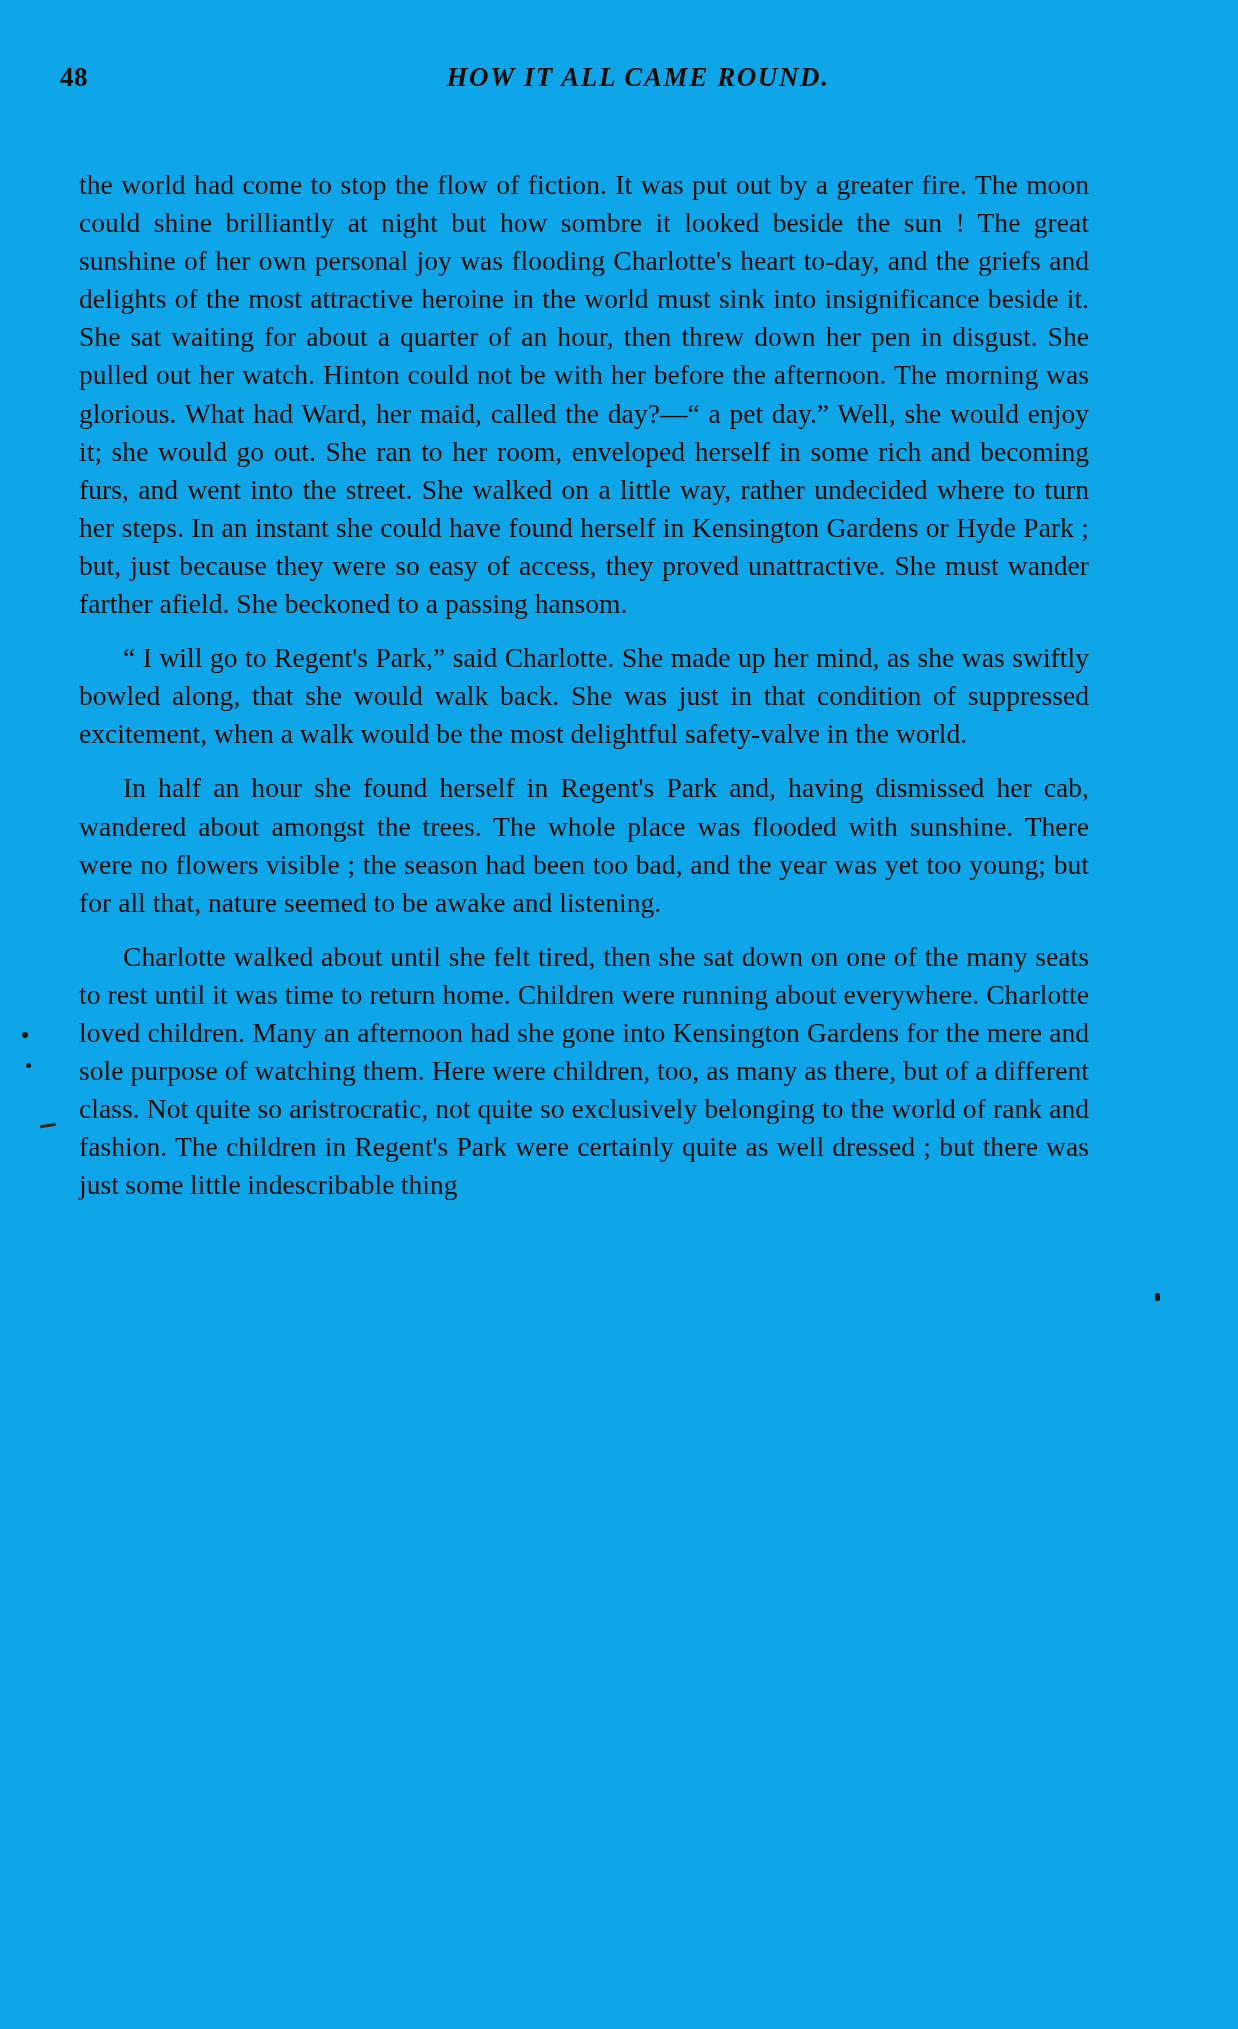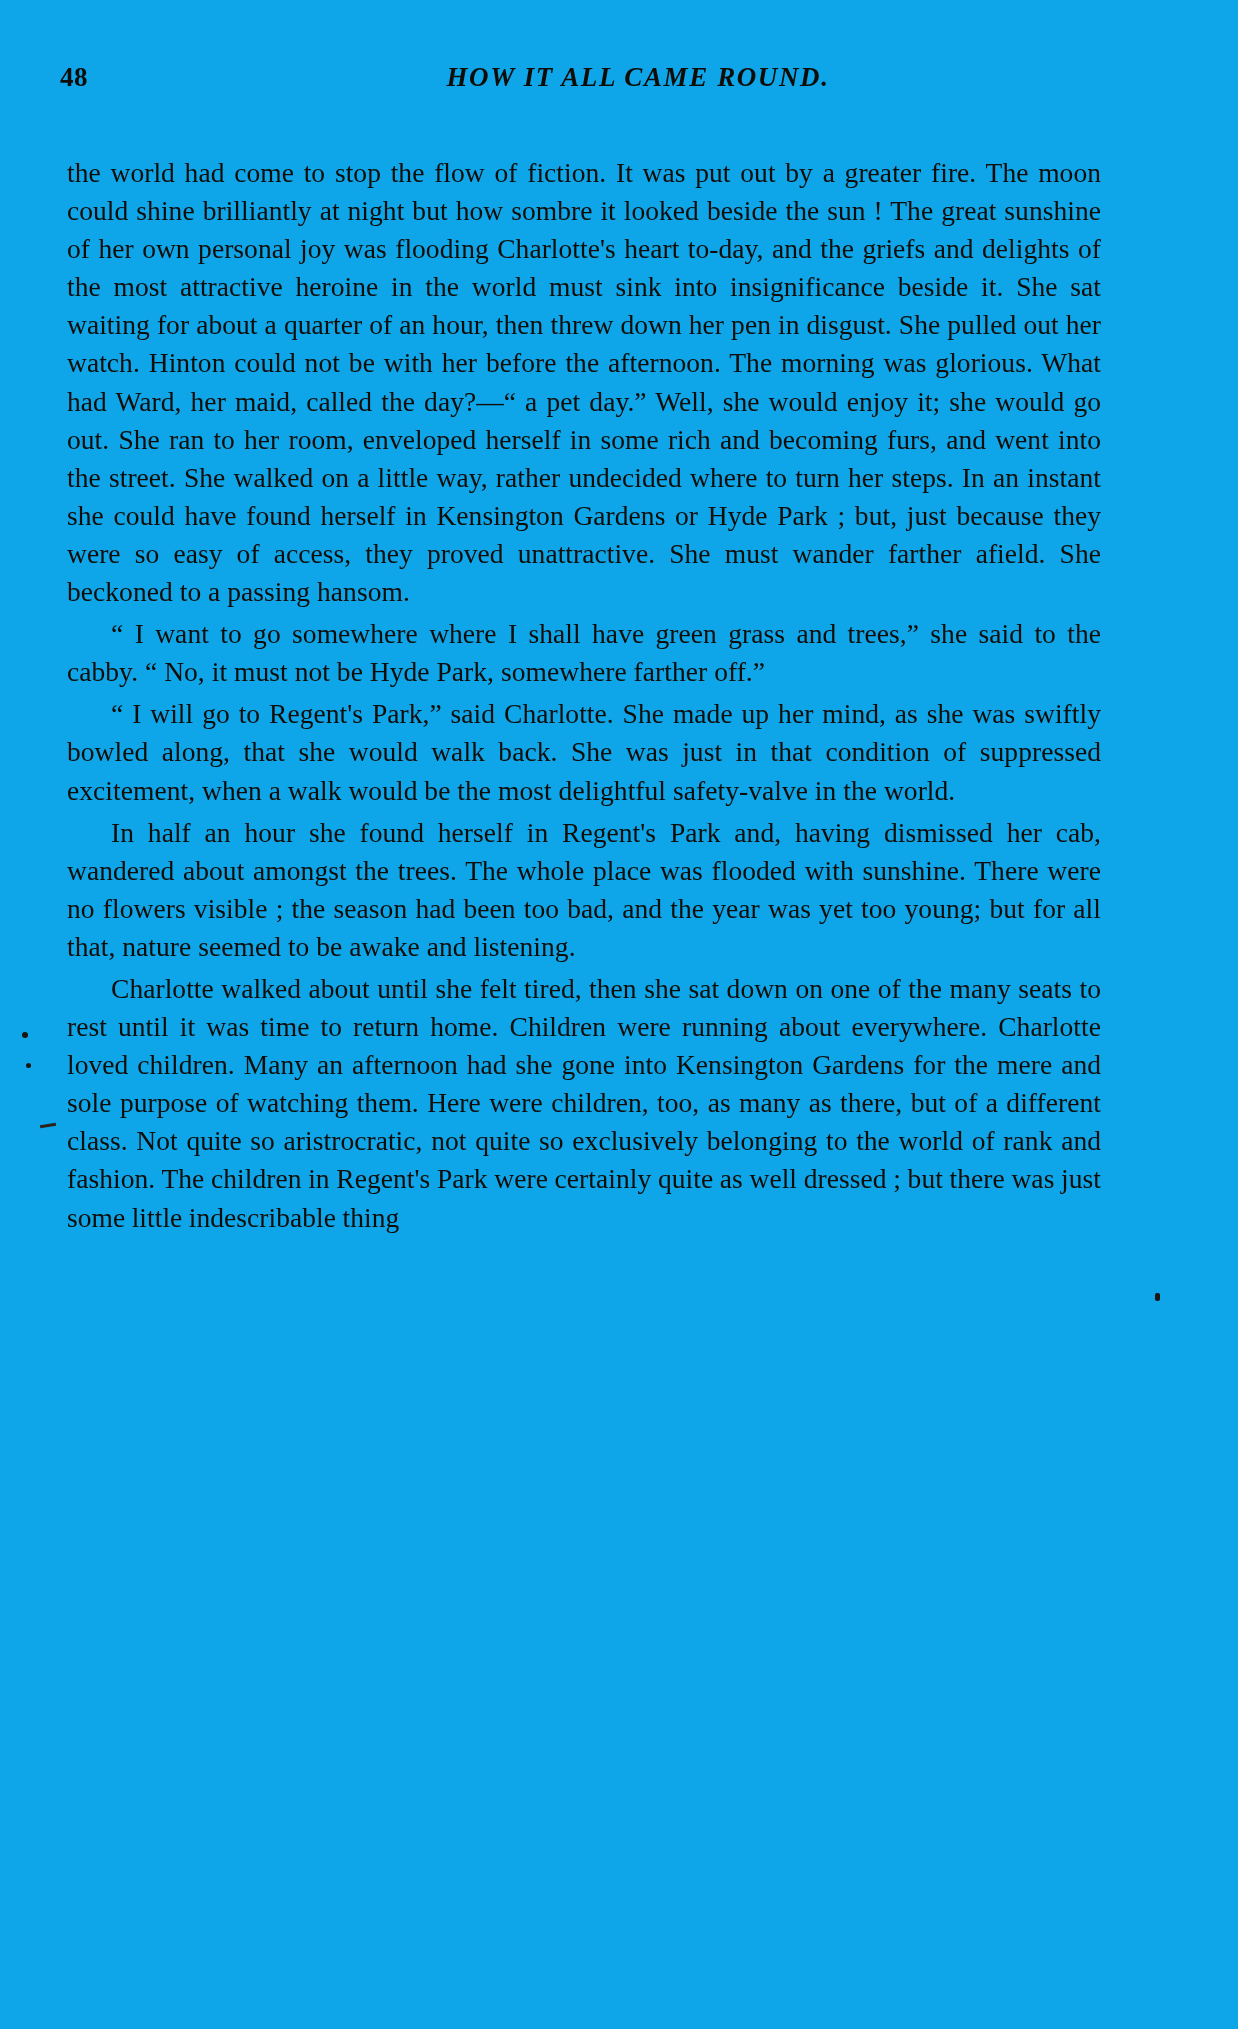--- a/index.html
+++ b/index.html
@@ -52,21 +52,21 @@
     left: 63px;
     top: 150px;
     width: 1042px;
     font-size: 27.5px;
     line-height: 38.1px;
     text-align: justify;
     text-justify: inter-word;
     letter-spacing: 0.05px;
   }
   .body-text p {
-    margin: 4px;
+    margin: 16px;
   }
   .body-text p.indent {
     text-indent: 44px;
   }
   .tight {
     word-spacing: -0.5px;
   }
   
   .speck {
     position: absolute;
@@ -91,21 +91,20 @@
 
 <div class="page">
 
   <div class="header">
     <div class="folio">48</div>
     <div class="running-head">HOW IT ALL CAME ROUND.</div>
   </div>
 
   <div class="body-text">
     <p>the world had come to stop the flow of fiction. It was put out by a greater fire. The moon could shine brilliantly at night but how sombre it looked beside the sun ! The great sunshine of her own personal joy was flooding Charlotte's heart to-day, and the griefs and delights of the most attractive heroine in the world must sink into insignificance beside it. She sat waiting for about a quarter of an hour, then threw down her pen in disgust. She pulled out her watch. Hinton could not be with her before the afternoon. The morning was glorious. What had Ward, her maid, called the day?—“ a pet day.” Well, she would enjoy it; she would go out. She ran to her room, enveloped herself in some rich and becoming furs, and went into the street. She walked on a little way, rather undecided where to turn her steps. In an instant she could have found herself in Kensington Gardens or Hyde Park ; but, just because they were so easy of access, they proved unattractive. She must wander farther afield. She beckoned to a passing hansom.</p>
-    <p class="indent">“ I want to go somewhere where I shall have green grass and trees,” she said to the cabby. “ No, it must not be Hyde Park, somewhere farther off.”</p>
     <p class="indent">“ I will go to Regent's Park,” said Charlotte. She made up her mind, as she was swiftly bowled along, that she would walk back. She was just in that condition of suppressed excitement, when a walk would be the most delightful safety-valve in the world.</p>
     <p class="indent">In half an hour she found herself in Regent's Park and, having dismissed her cab, wandered about amongst the trees. The whole place was flooded with sunshine. There were no flowers visible ; the season had been too bad, and the year was yet too young; but for all that, nature seemed to be awake and listening.</p>
     <p class="indent tight">Charlotte walked about until she felt tired, then she sat down on one of the many seats to rest until it was time to return home. Children were running about everywhere. Charlotte loved children. Many an afternoon had she gone into Kensington Gardens for the mere and sole purpose of watching them. Here were children, too, as many as there, but of a different class. Not quite so aristrocratic, not quite so exclusively belonging to the world of rank and fashion. The children in Regent's Park were certainly quite as well dressed ; but there was just some little indescribable thing</p>
   </div>
 
   <div class="speck s1"></div>
   <div class="speck s2"></div>
   <div class="speck s3"></div>
   <div class="dash"></div>
 

